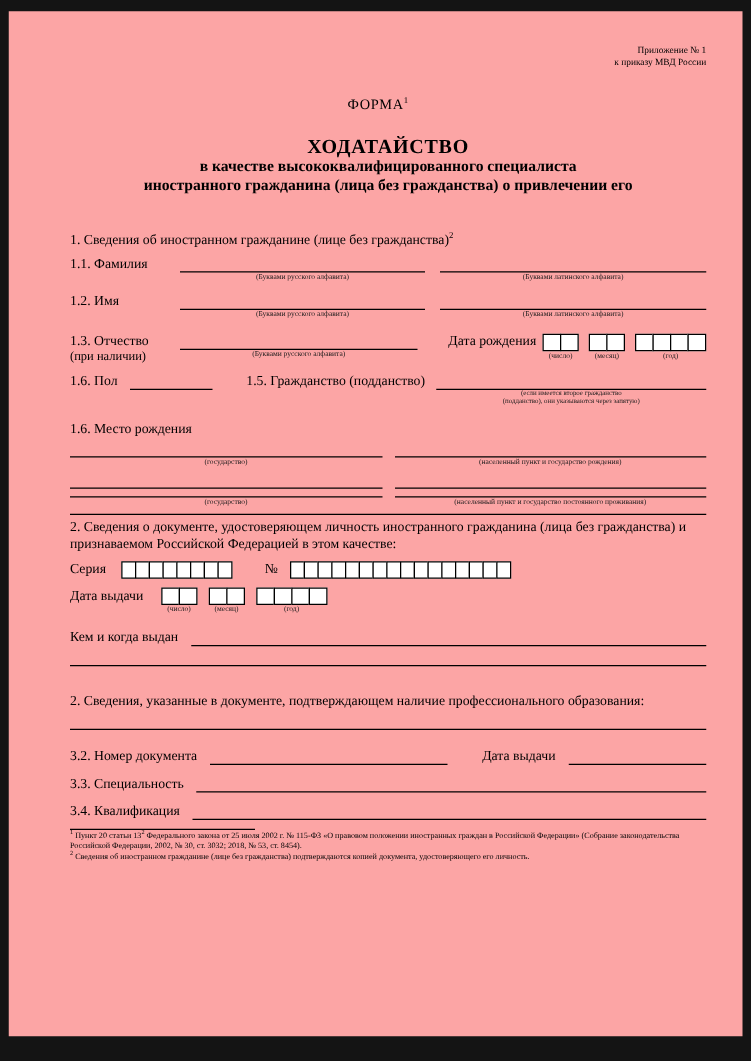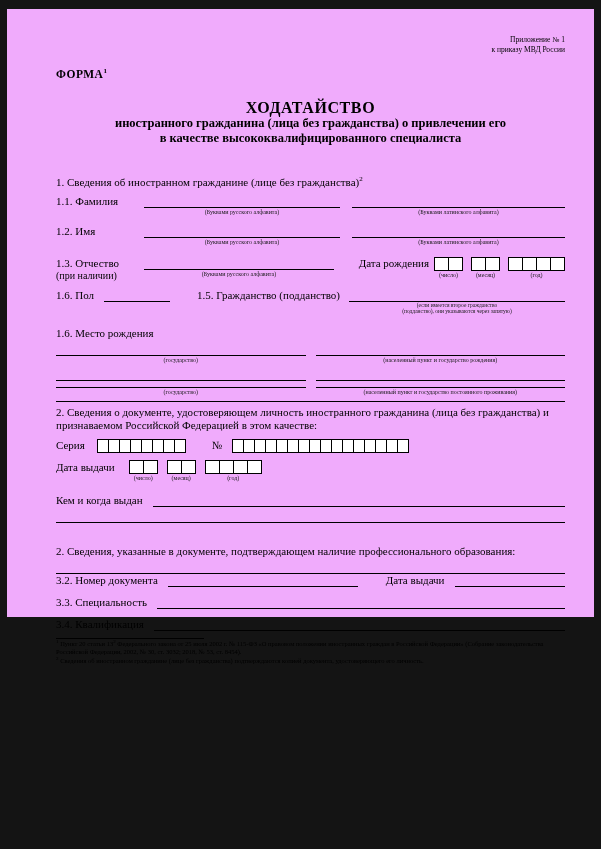--- a/index.html
+++ b/index.html
@@ -1,26 +1,26 @@
 <!DOCTYPE html>
 <html><head>
 <meta charset="utf-8">
 <style>
   * { box-sizing: border-box; margin: 0; padding: 0; }
   html, body { width: 601px; height: 849px; }
   body { background: #141414; position: relative; overflow: hidden; }
   .page {
-    position: absolute; left: 7px; top: 9px; width: 587px; height: 608px;
-    background: #f0abfc; color: #000;
+    position: absolute; left: 7px; top: 9px; width: 587px; height: 820px;
+    background: #fca5a5; color: #000;
     font-family: "Liberation Serif", "DejaVu Serif", serif;
     font-size: 11px; line-height: 13px;
     padding: 26px 29px 14px 49px;
   }
   .hdr { text-align: right; font-size: 7.5px; line-height: 9.5px; }
-  .forma { margin-top: 14px; text-align: left; padding-right: 16px; font-weight: bold; font-size: 11.5px; letter-spacing: .5px; }
+  .forma { margin-top: 24px; text-align: center; padding-right: 16px; font-weight: normal; font-size: 11.5px; letter-spacing: .5px; }
   sup { font-size: 7px; line-height: 0; }
   .fn sup { font-size: 5px; }
   .title { margin-top: 19px; text-align: center; font-weight: bold; font-size: 12.5px; line-height: 15.5px; }
   .title .t0 { font-size: 16px; letter-spacing: .6px; }
   .s-head { margin-top: 29px; font-family: Liberation Serif, serif; }
   .row { display: flex; align-items: flex-end; }
   .ln { border-bottom: 1px solid #000; }
   .fld { display: flex; flex-direction: column; justify-content: flex-end; }
   .cap { font-size: 6px; line-height: 8px; height: 8px; text-align: center; white-space: nowrap; color: #1a1a1a; }
   .cap2 { font-size: 5.5px; line-height: 6.5px; height: 13px; text-align: center; color: #1a1a1a; }
@@ -44,22 +44,22 @@
 
   <div class="hdr">
     <div>Приложение № 1</div>
     <div>к приказу МВД России</div>
   </div>
 
   <div class="forma"><span></span><span>ФОРМА</span><sup>1</sup></div>
 
   <div class="title">
     <div class="t0">ХОДАТАЙСТВО</div>
+    <div>в качестве высококвалифицированного специалиста</div>
     <div>иностранного гражданина (лица без гражданства) о привлечении его</div>
-    <div>в качестве высококвалифицированного специалиста</div>
   </div>
 
   <div class="s-head"><span>1. Сведения об иностранном гражданине (лице без гражданства)</span><sup>2</sup></div>
 
   <div class="row" style="margin-top:6px">
     <div class="lbl pb8" style="width:88px">1.1. Фамилия</div>
     <div class="fld" style="width:196px">
       <div class="ln"></div>
       <div class="cap">(Буквами русского алфавита)</div>
     </div>
@@ -225,21 +225,21 @@
   <div class="row" style="margin-top:12px">
     <span class="lbl">Кем и когда выдан</span>
     <div class="ln" style="flex:1; margin-left:10px"></div>
   </div>
   <div class="ln" style="margin-top:15px"></div>
 
   <div style="margin-top:22px">2. Сведения, указанные в документе, подтверждающем наличие профессионального образования:</div>
 
   <div class="ln" style="margin-top:15px"></div>
 
-  <div class="row" style="">
+  <div class="row" style="margin-top:15px">
     <span class="lbl">3.2. Номер документа</span>
     <div class="ln" style="width:190px; margin-left:10px"></div>
     <span class="lbl" style="margin-left:28px">Дата выдачи</span>
     <div class="ln" style="flex:1; margin-left:10px"></div>
   </div>
 
   <div class="row" style="margin-top:9px">
     <span class="lbl">3.3. Специальность</span>
     <div class="ln" style="flex:1; margin-left:10px"></div>
   </div>

